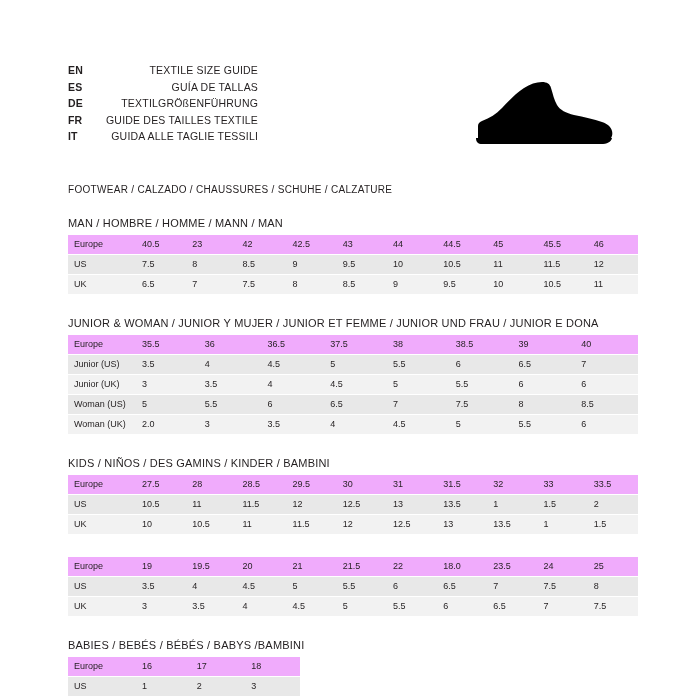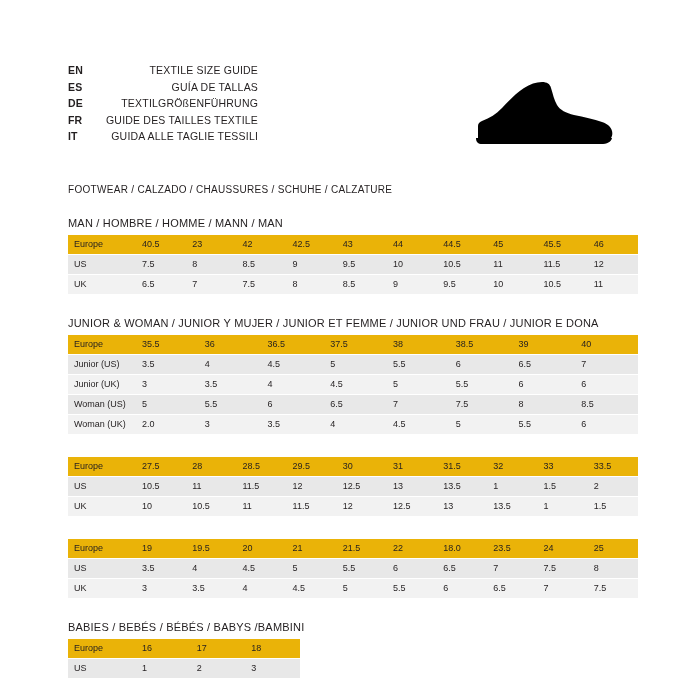--- a/index.html
+++ b/index.html
@@ -76,21 +76,21 @@
     table-layout: fixed;
   }
   table.size td {
     font-size: 9px;
     line-height: 11px;
     padding: 4px 0 4px 6px;
     border-bottom: 1px solid #ffffff;
     white-space: nowrap;
   }
   table.size tr.head td {
-    background: #eab308;
+    background: #f0abfc;
     color: #231f20;
   }
   table.size tr.body td {
     background: #e8e8e8;
   }
   table.size tr.body.alt td {
     background: #f2f2f2;
   }
   td.label-col {
     width: 62px;
@@ -247,20 +247,21 @@
           <td>4.5</td>
           <td>5</td>
           <td>5.5</td>
           <td>6</td>
         </tr>
       </tbody>
     </table>
   </div>
 
   <div class="group">
+    <div class="group-label">KIDS / NIÑOS / DES GAMINS / KINDER / BAMBINI</div>
     <table class="size">
       <tbody>
         <tr class="head">
           <td class="label-col">Europe</td>
           <td>27.5</td>
           <td>28</td>
           <td>28.5</td>
           <td>29.5</td>
           <td>30</td>
           <td>31</td>

